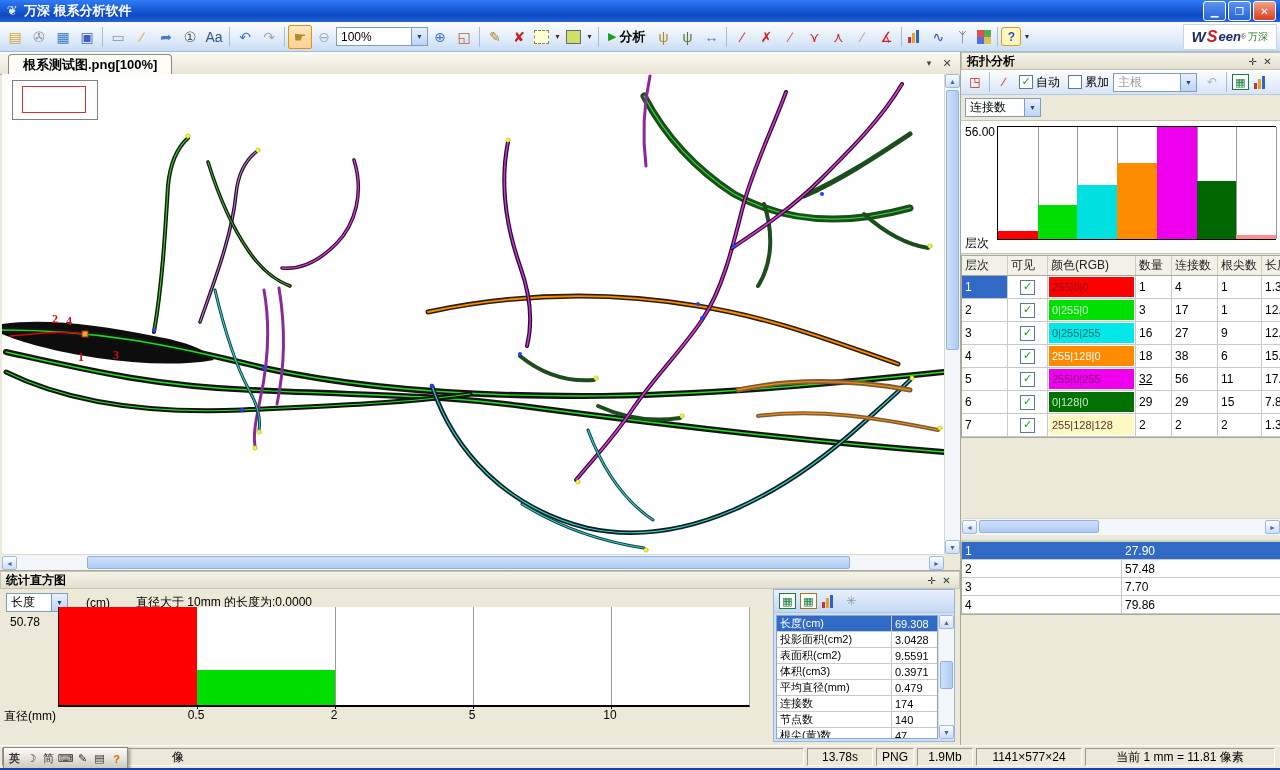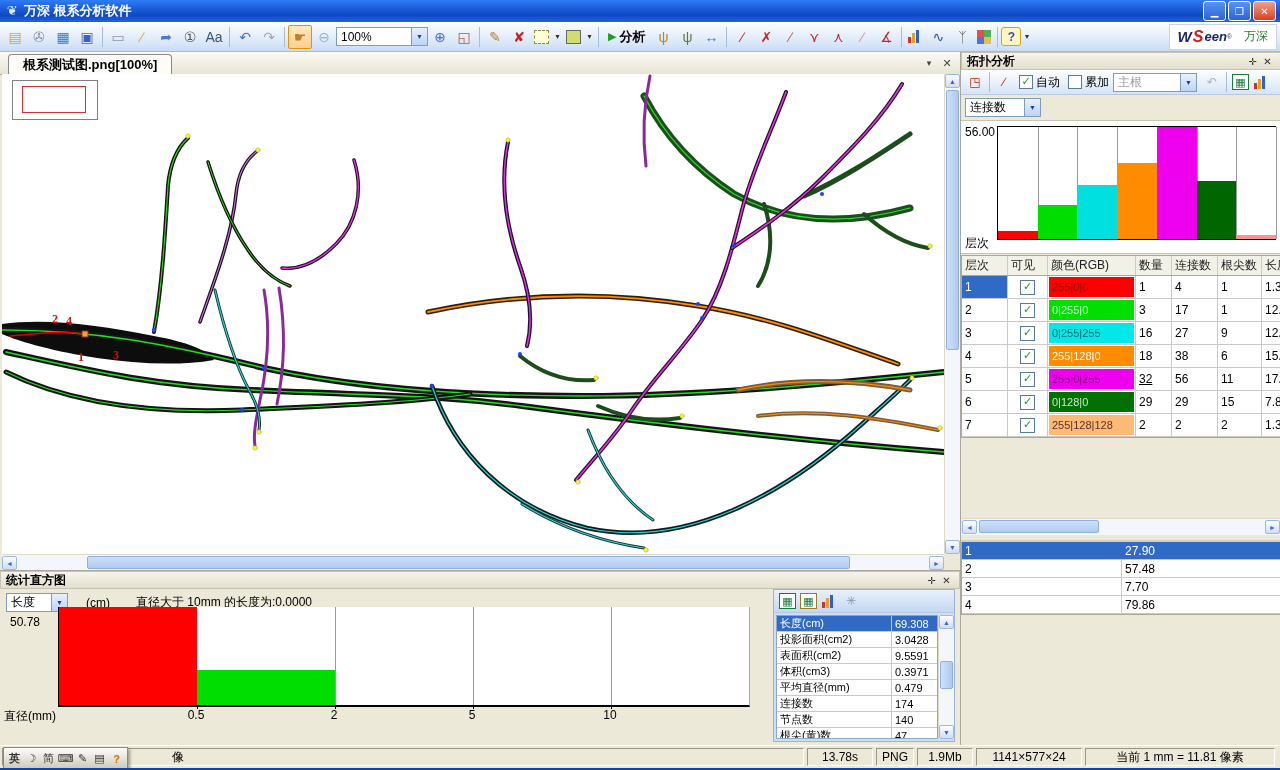--- a/index.html
+++ b/index.html
@@ -44,21 +44,21 @@
   .icon-colorbox{width:13px;height:12px;border:1px solid #667;background:#cfe06a;margin:0 3px;flex:0 0 auto;}
   .icon-help{width:18px;height:17px;border:1px solid #d0a020;border-radius:3px;background:#fff6c0;
     color:#2a50c0;font-weight:bold;font-size:12px;display:inline-flex;align-items:center;justify-content:center;flex:0 0 auto;}
   .icon-excel{width:15px;height:14px;border:1px solid #1a7a3a;background:#fff;color:#1a7a3a;font-size:11px;
     display:inline-flex;align-items:center;justify-content:center;margin:0 2px;flex:0 0 auto;}
   #brand{margin-left:auto;display:flex;align-items:baseline;padding-right:8px;background:#fff;border:1px solid #c8d4e8;height:24px;align-items:center;padding:0 8px;}
   #brand .w{font-weight:bold;font-style:italic;font-size:15px;color:#1a2a6a;}
   #brand .s{font-weight:bold;font-style:italic;font-size:16px;color:#cc2020;margin:0 1px;}
   #brand .rest{font-weight:bold;font-style:italic;font-size:13px;color:#1a2a6a;}
   #brand .reg{font-size:7px;vertical-align:super;color:#444;}
-  #brand .sub{font-size:12px;color:#2a7a2a;margin-left:12px;}
+  #brand .sub{font-size:10px;color:#2a7a2a;margin-left:2px;}
 
   
   #workarea{left:0;top:52px;width:960px;height:693px;}
   #tabbar{left:0;top:0;width:960px;height:22px;background:linear-gradient(#fbfaf4,#e8e5d4);border-bottom:1px solid #aca899;}
   #doc-tab{position:absolute;left:8px;top:2px;height:20px;padding:0 14px;background:#fdfcf7;
     border:1px solid #888;border-bottom:none;border-radius:4px 4px 0 0;font-weight:bold;font-size:13px;
     display:flex;align-items:center;}
   .tab-mini{position:absolute;top:4px;width:14px;height:14px;font-size:9px;color:#444;display:flex;align-items:center;justify-content:center;}
 
   #canvas{left:2px;top:22px;width:942px;height:480px;background:#fff;overflow:hidden;}
@@ -578,21 +578,21 @@
           <span class="gt-cell" style="width: 46px; flex: 0 0 auto;">29</span>
           <span class="gt-cell" style="width: 44px; flex: 0 0 auto;">15</span>
           <span class="gt-cell" style="width: 20px; flex: 0 0 auto;">7.8</span>
         </div>
         <div class="gt-row" style="height: 23px;">
           <span class="gt-cell" style="width: 46px; flex: 0 0 auto;">7</span>
           <span class="gt-cell" style="width: 40px; flex: 0 0 auto; justify-content: center;">
             <span class="box" style="width: 13px; height: 13px; background: rgb(255, 255, 255); border: 1px solid rgb(90, 122, 154); color: rgb(24, 153, 26); font-size: 11px; line-height: 11px; text-align: center; font-weight: bold; margin: 0px auto;">✓</span>
           </span>
           <span class="gt-cell" style="width: 88px; flex: 0 0 auto; padding: 1px;">
-            <span style="display: flex; align-items: center; width: 100%; height: 100%; padding-left: 3px; box-sizing: border-box; font-size: 11px; background: #fdba74; color: rgb(90, 48, 48);">255|128|128</span>
+            <span style="display: flex; align-items: center; width: 100%; height: 100%; padding-left: 3px; box-sizing: border-box; font-size: 11px; background: #fef9c3; color: rgb(90, 48, 48);">255|128|128</span>
           </span>
           <span class="gt-cell" style="width: 36px; flex: 0 0 auto;">2</span>
           <span class="gt-cell" style="width: 46px; flex: 0 0 auto;">2</span>
           <span class="gt-cell" style="width: 44px; flex: 0 0 auto;">2</span>
           <span class="gt-cell" style="width: 20px; flex: 0 0 auto;">1.3</span>
         </div>
       </div>
     <div class="abs sb-h" style="left:1px;top:466px;width:318px;height:16px;">
       <span class="sb-btn" style="left:0;top:1px;">◄</span>
       <div class="sb-thumb-h" style="left:17px;width:120px;"></div>

